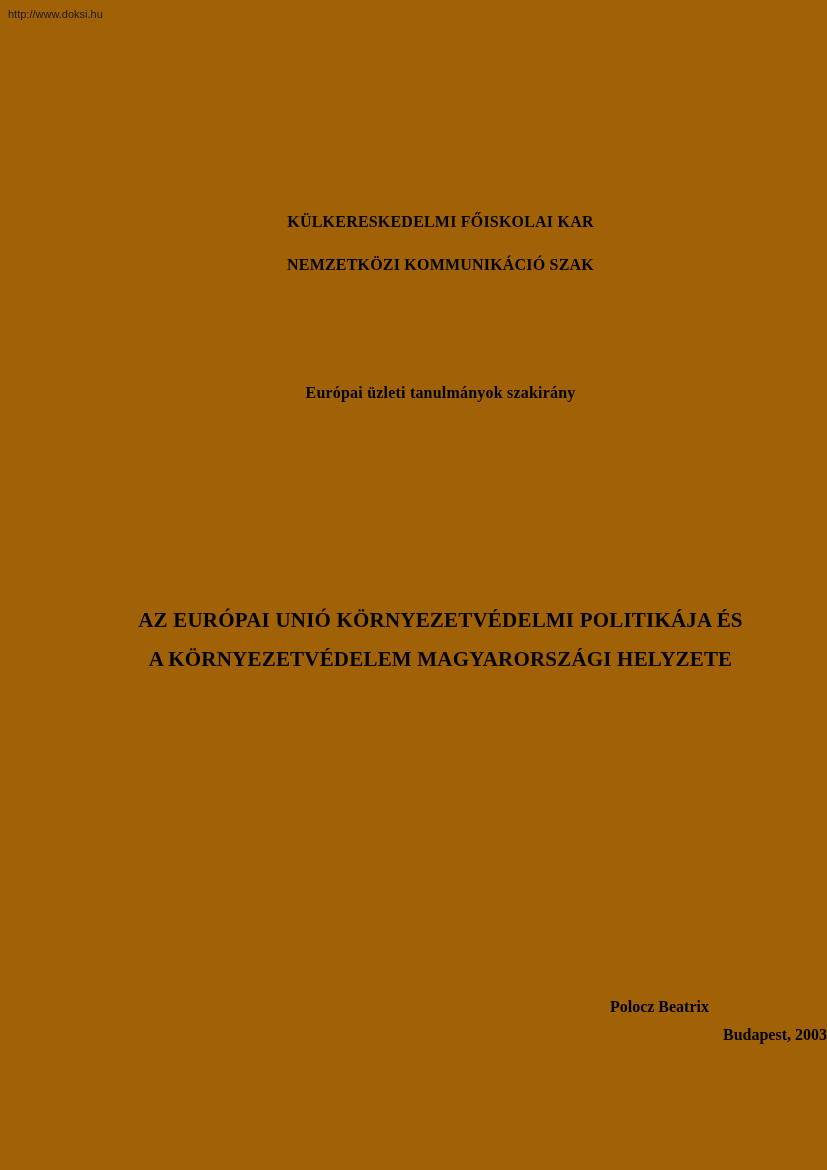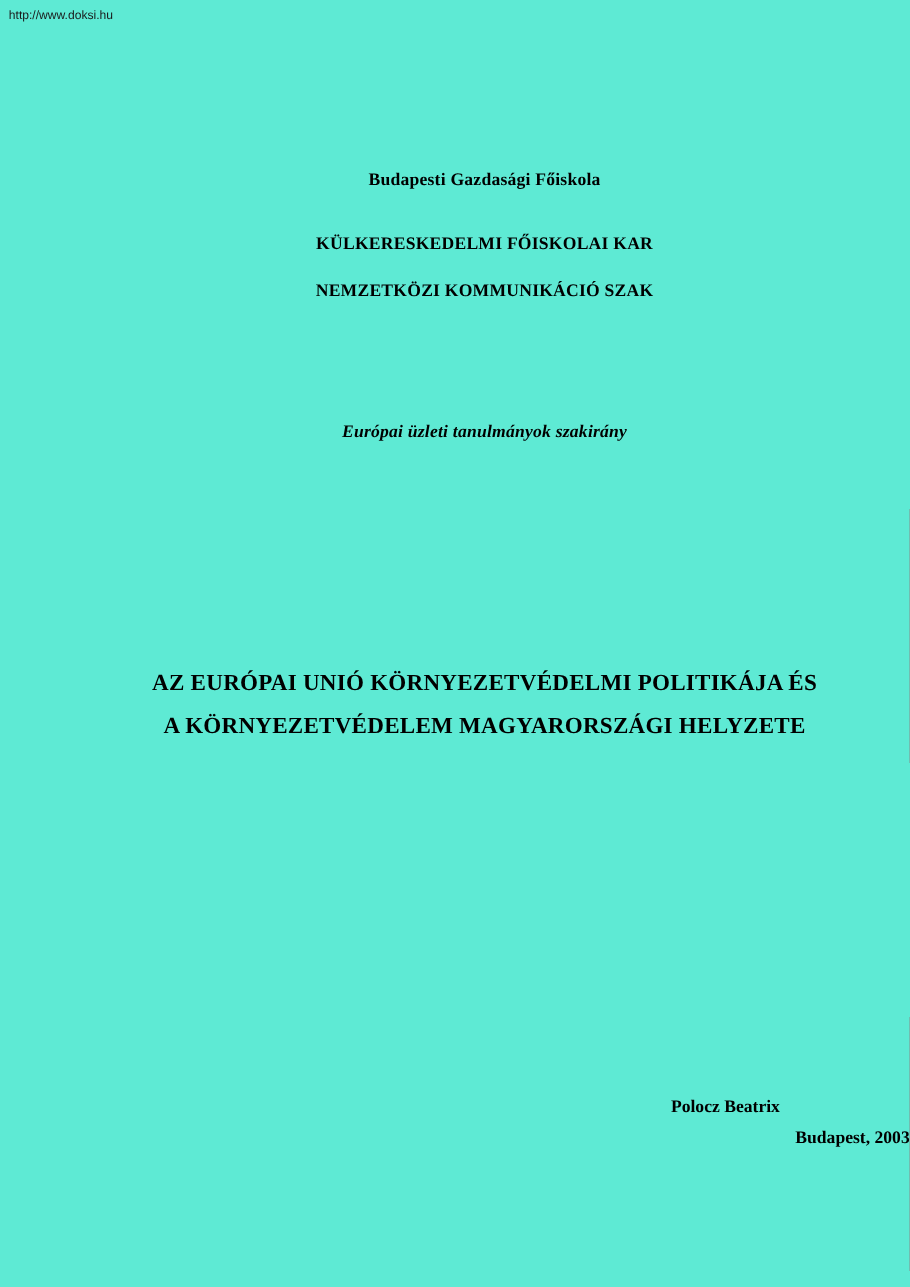--- a/index.html
+++ b/index.html
@@ -5,21 +5,21 @@
   html, body {
     margin: 0;
     padding: 0;
     background: #888;
   }
   .page {
     position: relative;
     width: 827px;
     height: 1170px;
     margin: 0 auto;
-    background: #5eead4;
+    background: #a16207;
     overflow: hidden;
     font-family: "Liberation Serif", "DejaVu Serif", serif;
     color: #000000;
   }
   .watermark {
     position: absolute;
     left: 8px;
     top: 8px;
     font-family: "Liberation Sans", "DejaVu Sans", sans-serif;
     font-size: 11px;
@@ -34,21 +34,21 @@
     font-weight: bold;
   }
   .header-line {
     font-size: 16px;
     letter-spacing: 0.2px;
   }
   .inst      { top: 155px; }
   .faculty   { top: 213px; }
   .dept      { top: 256px; }
   .course    { top: 328px; }
-  .spec      { top: 384px; font-style: italic; }
+  .spec      { top: 384px; }
   .title-line {
     font-size: 21px;
     letter-spacing: 0.2px;
   }
   .title1 { top: 608px; }
   .title2 { top: 647px; }
   .author {
     position: absolute;
     top: 998px;
     right: 118px;
@@ -62,21 +62,20 @@
     text-align: right;
   }
 </style>
 </head>
 <body>
 
 <div class="page">
 
   <div class="watermark">http://www.doksi.hu</div>
 
-  <div class="centered header-line inst">Budapesti Gazdasági Főiskola</div>
 
   <div class="centered header-line faculty">KÜLKERESKEDELMI FŐISKOLAI KAR</div>
 
   <div class="centered header-line dept">NEMZETKÖZI KOMMUNIKÁCIÓ SZAK</div>
 
 
   <div class="centered header-line spec">Európai üzleti tanulmányok szakirány</div>
 
   <div class="centered title-line title2">A KÖRNYEZETVÉDELEM MAGYARORSZÁGI HELYZETE</div>
 

